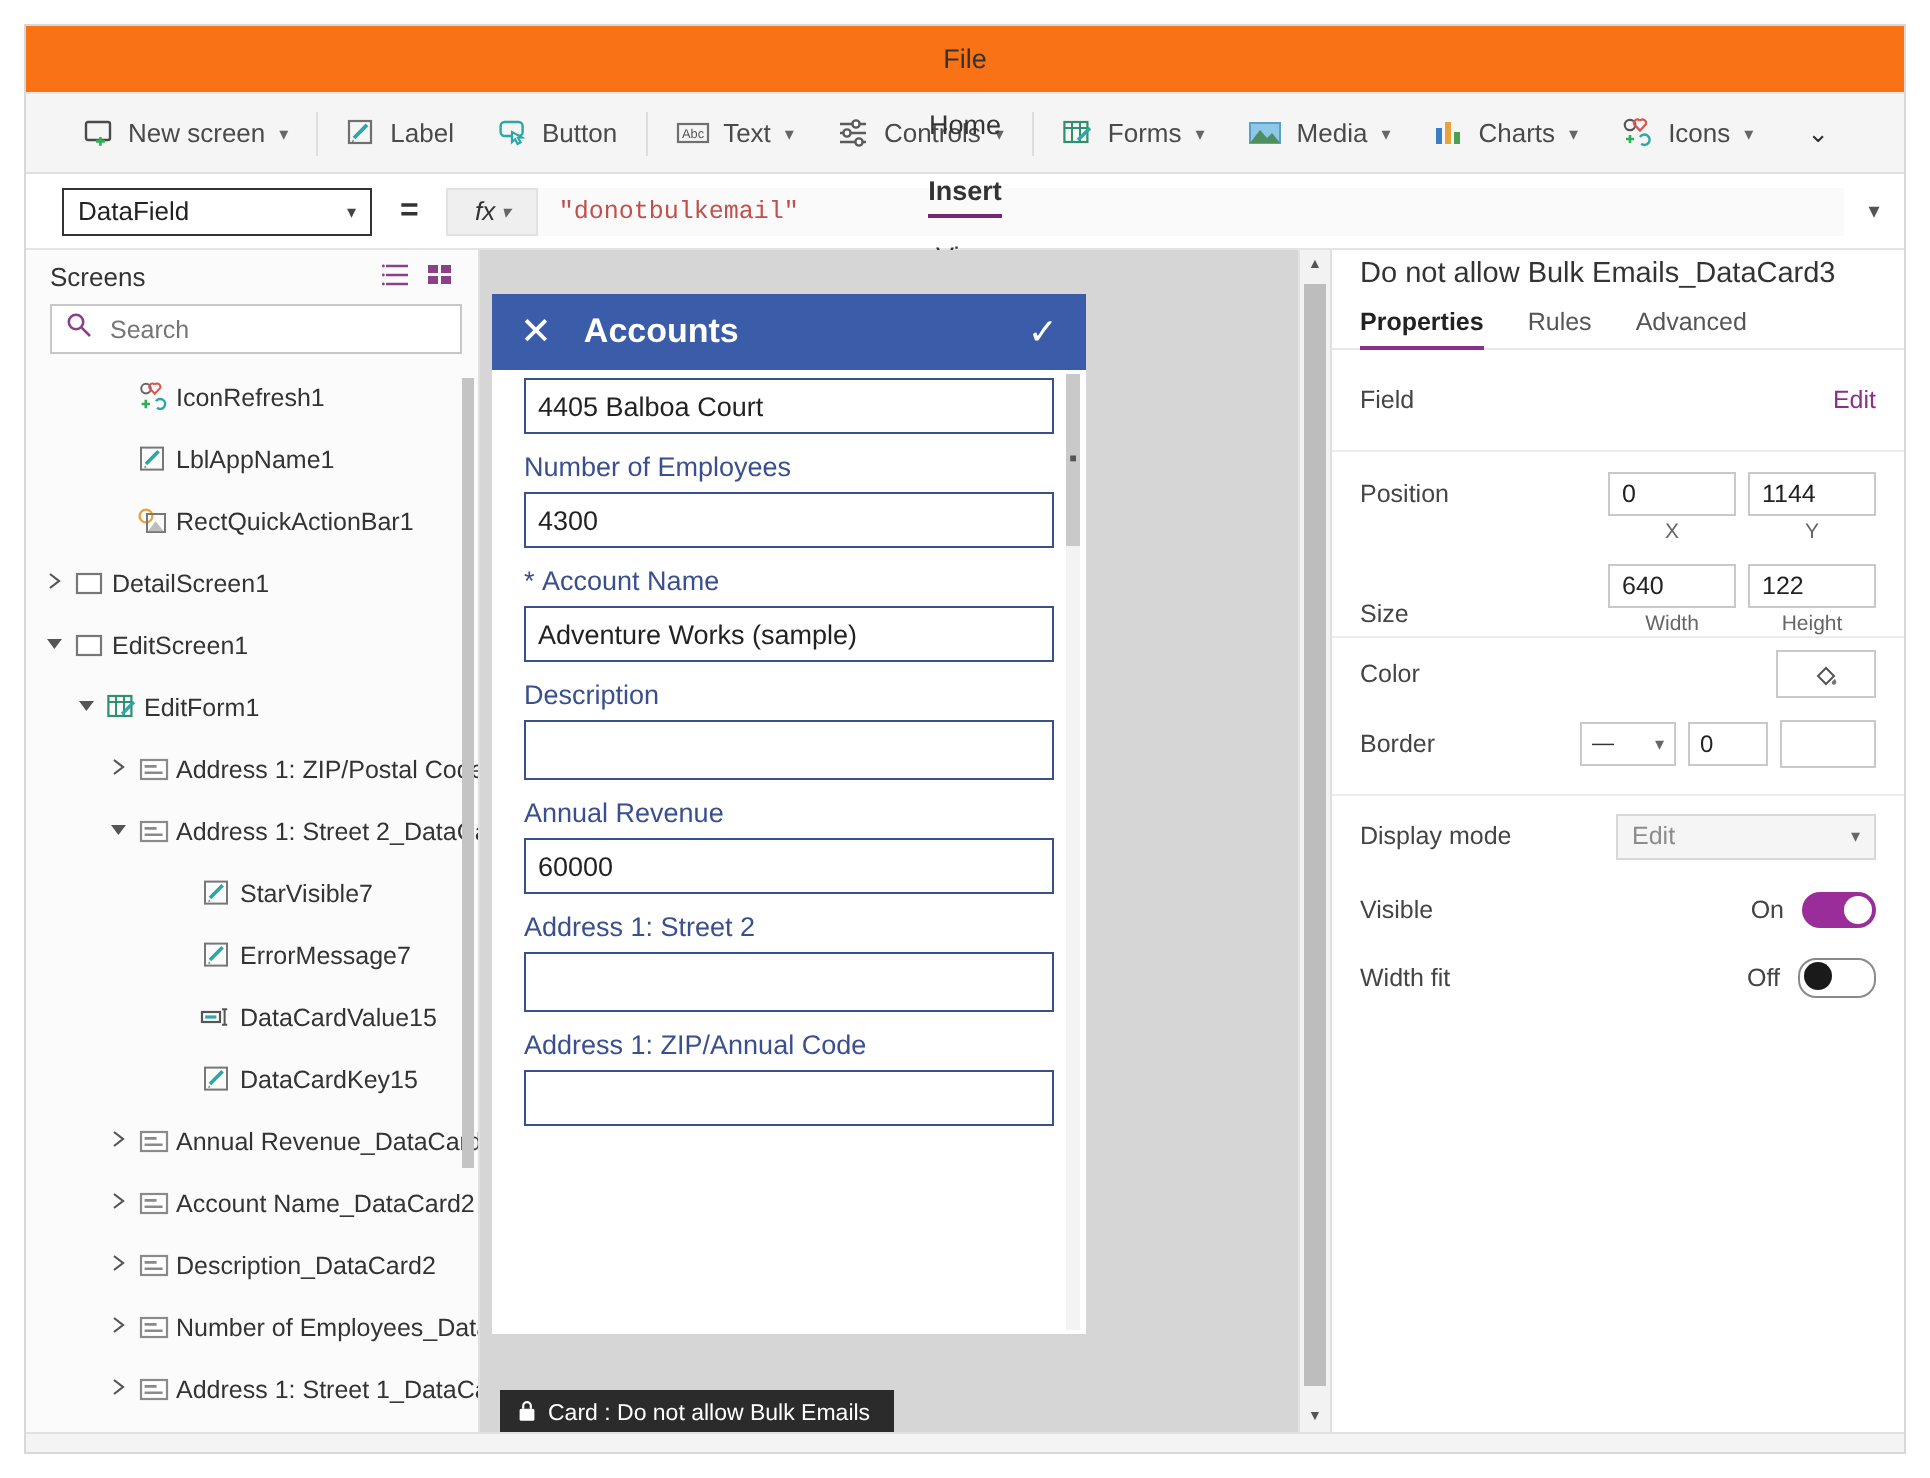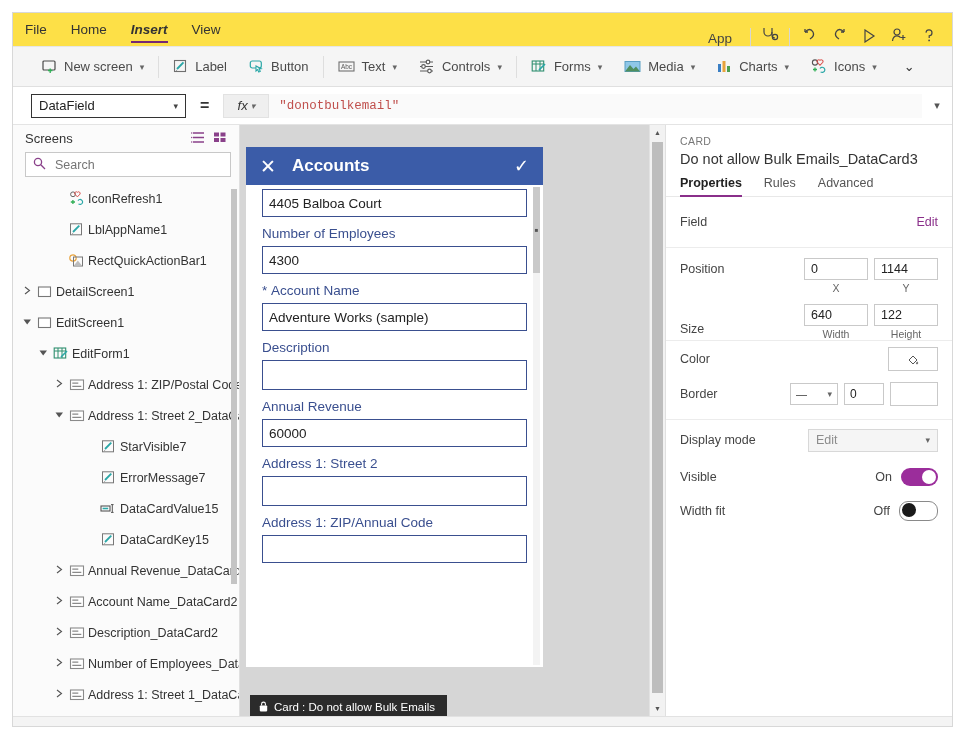--- a/index.html
+++ b/index.html
@@ -2,24 +2,24 @@
 <html><head>
 <meta charset="utf-8">
 <style>
   html,body{margin:0;padding:0;background:#fff;}
   body{width:965px;height:739px;overflow:hidden;font-family:"Liberation Sans",sans-serif;color:#333;}
 
   #app{position:absolute;left:12px;top:12px;width:941px;height:715px;
        background:#fff;border:1px solid #d8d8d8;box-sizing:border-box;overflow:hidden;}
 
   
-  .menubar{height:34px;background:#fde047;border-bottom:1px solid #e6e6e6;
-           display:flex;align-items:flex-end;box-sizing:border-box;}
+  .menubar{height:34px;background:#f97316;border-bottom:1px solid #e6e6e6;
+           display:flex;align-items:center;box-sizing:border-box;flex-direction:column;}
   .menuitem{font-size:13.5px;color:#333;padding:0 12px;line-height:33px;height:33px;cursor:pointer;position:relative;}
-  .menuitem.active{font-weight:bold;font-style:italic;}
+  .menuitem.active{font-weight:bold;}
   .menuitem.active:after{content:"";position:absolute;left:12px;right:12px;bottom:3px;height:2px;background:#742774;}
   .mspacer{flex:1;}
   .appword{font-size:13.5px;color:#444;padding:0 14px;}
   .vsep{width:1px;height:18px;background:#d6d6d6;margin:0 4px;}
   .ticon{width:30px;text-align:center;font-size:15px;color:#444;cursor:pointer;}
 
   
   .ribbon{height:40px;background:#f5f5f5;border-bottom:1px solid #e0e0e0;
           display:flex;align-items:center;box-sizing:border-box;padding-left:18px;}
   .rbtn{display:flex;align-items:center;gap:6px;padding:0 11px;height:28px;font-size:13px;color:#4a4a4a;cursor:pointer;white-space:nowrap;}
@@ -601,21 +601,20 @@
       </div>
 
       <div class="canvasScroll">
         <div class="csArrow">▲</div>
         <div class="csThumb"></div>
         <div class="csArrow" style="position:absolute;bottom:0;left:0;right:0;">▼</div>
       </div>
     </div>
 
     <div class="props">
-      <div class="pkind">CARD</div>
       <div class="ptitle">Do not allow Bulk Emails_DataCard3</div>
       <div class="ptabs">
         <div class="ptab act">Properties</div>
         <div class="ptab">Rules</div>
         <div class="ptab">Advanced</div>
       </div>
 
       <div class="prow" style="height:50px;">
         <span class="lbl">Field</span>
         <span class="plink">Edit</span>

